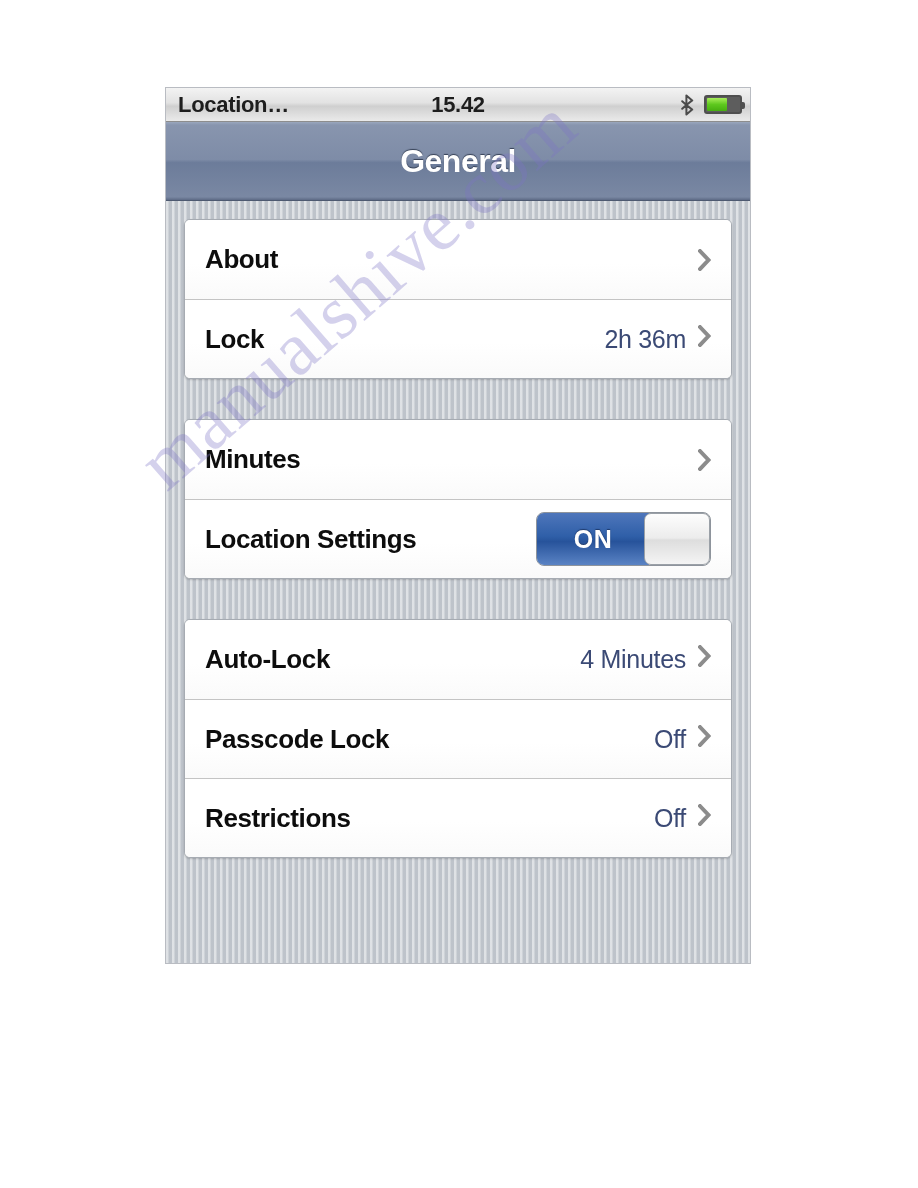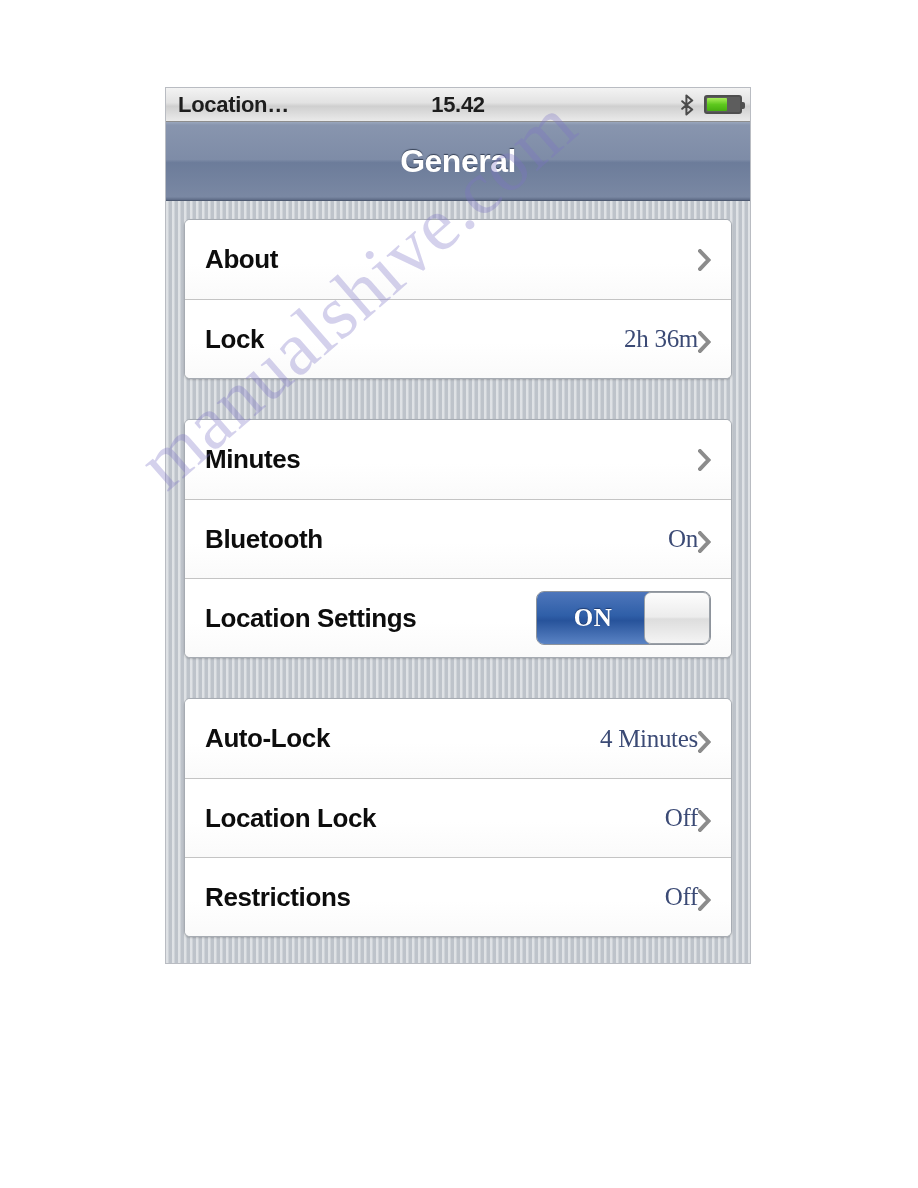--- a/index.html
+++ b/index.html
@@ -177,23 +177,22 @@
   .row-label {
     font-size: 26px;
     font-weight: bold;
     color: #0d0d0d;
     letter-spacing: -0.4px;
     text-shadow: 0 1px 0 rgba(255,255,255,0.8);
   }
   .row-right {
     margin-left: auto;
     display: flex;
-    align-items: flex-end;
-    gap: 0;
-    font-family: Liberation Serif, serif;
+    align-items: flex-start;
+    gap: 12px;
   }
   .row-value {
     font-size: 25px;
     color: #3b4a75;
     letter-spacing: -0.3px;
   }
   .chevron {
     display: block;
     width: 13px;
     height: 22px;
@@ -312,31 +311,20 @@
           <span class="row-right">
             <span class="row-value"></span>
             <span>
               <svg class="chevron" viewBox="0 0 13 22" aria-hidden="true">
                 <path d="M2 2 L10.5 11 L2 20" fill="none" stroke="#8c8c8c" stroke-width="4" stroke-linecap="square" stroke-linejoin="miter"></path>
               </svg>
             </span>
           </span>
         </div>
         <div class="row">
-          <span class="row-label">Bluetooth</span>
-          <span class="row-right">
-            <span class="row-value">On</span>
-            <span>
-              <svg class="chevron" viewBox="0 0 13 22" aria-hidden="true">
-                <path d="M2 2 L10.5 11 L2 20" fill="none" stroke="#8c8c8c" stroke-width="4" stroke-linecap="square" stroke-linejoin="miter"></path>
-              </svg>
-            </span>
-          </span>
-        </div>
-        <div class="row">
           <span class="row-label">Location Settings</span>
           <span class="row-right">
             <span class="switch">
               <span class="switch-track">
                 <span class="switch-label">ON</span>
               </span>
               <span class="switch-knob"></span>
             </span>
           </span>
         </div>
@@ -348,21 +336,21 @@
           <span class="row-right">
             <span class="row-value">4 Minutes</span>
             <span>
               <svg class="chevron" viewBox="0 0 13 22" aria-hidden="true">
                 <path d="M2 2 L10.5 11 L2 20" fill="none" stroke="#8c8c8c" stroke-width="4" stroke-linecap="square" stroke-linejoin="miter"></path>
               </svg>
             </span>
           </span>
         </div>
         <div class="row">
-          <span class="row-label">Location Lock</span>
+          <span class="row-label">Passcode Lock</span>
           <span class="row-right">
             <span class="row-value">Off</span>
             <span>
               <svg class="chevron" viewBox="0 0 13 22" aria-hidden="true">
                 <path d="M2 2 L10.5 11 L2 20" fill="none" stroke="#8c8c8c" stroke-width="4" stroke-linecap="square" stroke-linejoin="miter"></path>
               </svg>
             </span>
           </span>
         </div>
         <div class="row">

